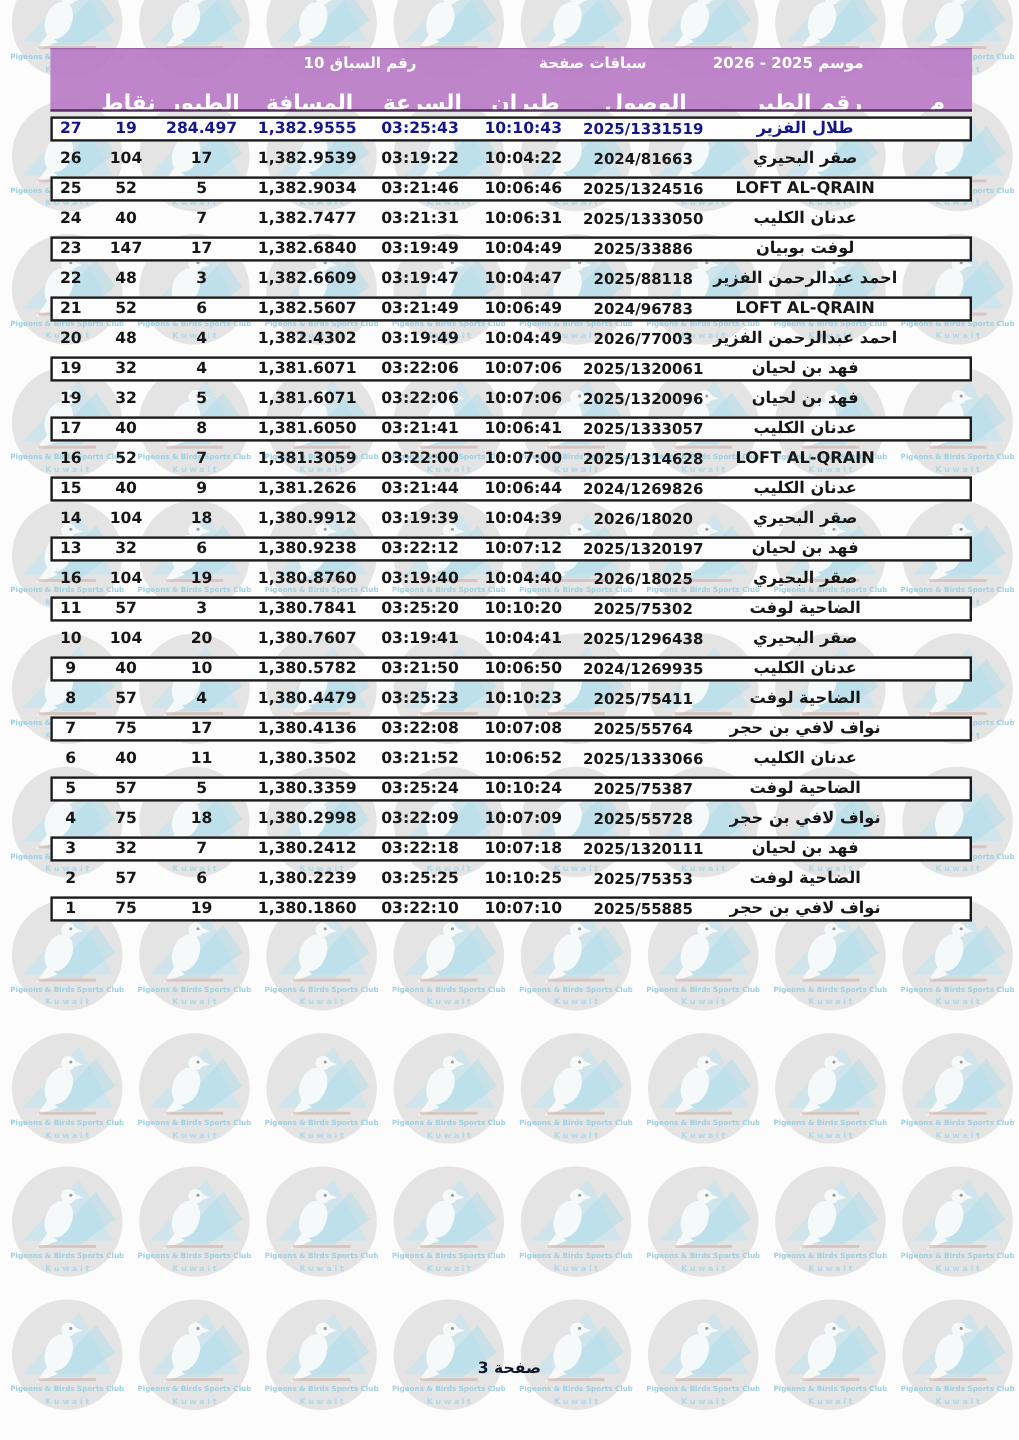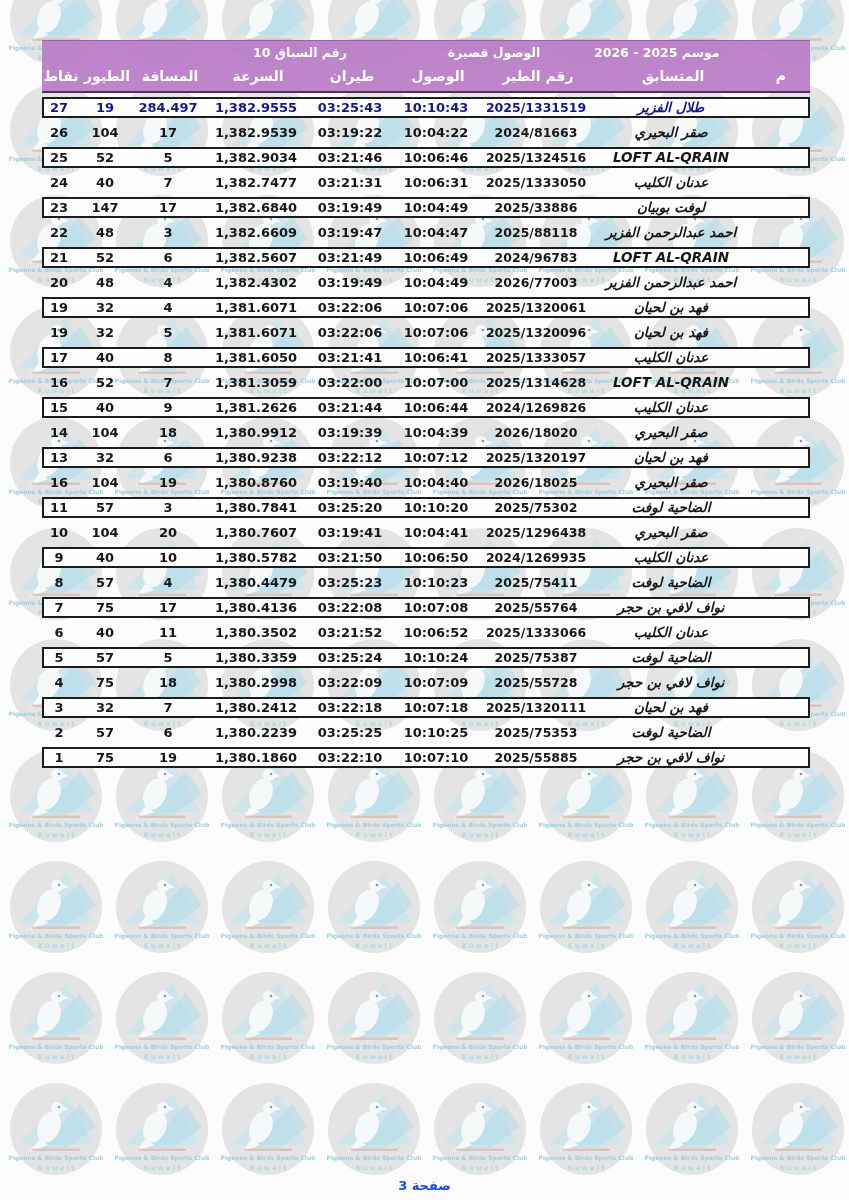--- a/index.html
+++ b/index.html
@@ -16,46 +16,46 @@
   .wm text{font-family:"DejaVu Sans",sans-serif;}
 
   
   .results{position:absolute;left:42px;top:40px;width:768px;z-index:2;direction:rtl;}
 
   .head{background:rgba(185,124,199,0.93);border-top:1px solid #9a63a8;border-bottom:2px solid #55305e;}
   .head-groups{display:grid;grid-template-columns:216px 200px 188px 164px;height:22px;}
   .head-cols{display:grid;grid-template-columns:58px 158px 112px 88px 84px 104px 72px 54px 38px;height:28px;}
   .hcell{color:#ffffff;font-weight:bold;text-align:center;overflow:hidden;white-space:nowrap;}
   .head-groups .hcell{font-size:12.5px;line-height:24px;}
-  .head-cols .hcell{font-size:14px;line-height:26px;}
+  .head-cols .hcell{font-size:18px;line-height:26px;margin-top:11px;}
   .g-season{text-align:left;padding-inline-start:8px;}
 
   
   #rows{margin-top:4px;}
   .trow{
     display:grid;grid-template-columns:58px 158px 112px 88px 84px 104px 72px 54px 38px;
     height:21px;margin-bottom:4px;box-sizing:border-box;
     border:2px solid transparent;
     color:#161616;font-weight:bold;
   }
   .trow.boxed{background:#fefefe;border-color:#1c1c1c;}
   .trow.hl{color:#15158c;}
   .tcell{
     text-align:center;overflow:hidden;white-space:nowrap;
     font-size:13px;line-height:17px;
   }
-  .f-name{font-size:13.5px;font-style:italic;}
+  .f-name{font-size:13.5px;}
   .f-ring{font-size:12.5px;}
   .f-rank{font-size:13.5px;margin-top:48px;}
 
   
   .footer{
-    position:absolute;top:1178px;left:0;width:100%;z-index:2;
+    position:absolute;top:1133px;left:0;width:100%;z-index:2;
     text-align:center;direction:rtl;
-    font-size:13px;color:#1d4ed8;font-weight:bold;
+    font-size:13px;color:#0f172a;font-weight:bold;
   }
 </style>
 </head>
 <body>
 
 <div class="page">
 
   <div id="wm-layer">
       <svg class="wm" viewBox="0 0 94 94" width="94" height="94" style="position: absolute; left: 9px; top: -28px;">
       <circle cx="47" cy="47" r="46" fill="#cbcbcb" opacity="0.5"></circle>
@@ -1376,26 +1376,25 @@
       <rect x="23" y="66.5" width="48" height="2.4" fill="#c9a49b" opacity="0.5"></rect>
       <text x="47" y="77.5" font-size="6" font-weight="bold" fill="#9fd0e0" text-anchor="middle">Pigeons &amp; Birds Sports Club</text>
       <text x="47" y="88" font-size="6.5" font-weight="bold" fill="#aed8e6" text-anchor="middle">K u w a i t</text>
     </svg>
     </div>
 
   <div class="results">
     <div class="head">
       <div class="head-groups">
         <div class="hcell g-season">موسم 2025 - 2026</div>
-        <div class="hcell">الوصول قصيرة</div>
+        <div class="hcell">سباقات صفحة</div>
         <div class="hcell">رقم السباق 10</div>
       </div>
       <div class="head-cols">
         <div class="hcell">م</div>
-        <div class="hcell">المتسابق</div>
         <div class="hcell">رقم الطير</div>
         <div class="hcell">الوصول</div>
         <div class="hcell">طيران</div>
         <div class="hcell">السرعة</div>
         <div class="hcell">المسافة</div>
         <div class="hcell">الطيور</div>
         <div class="hcell">نقاط</div>
       </div>
     </div>
     <div id="rows">

